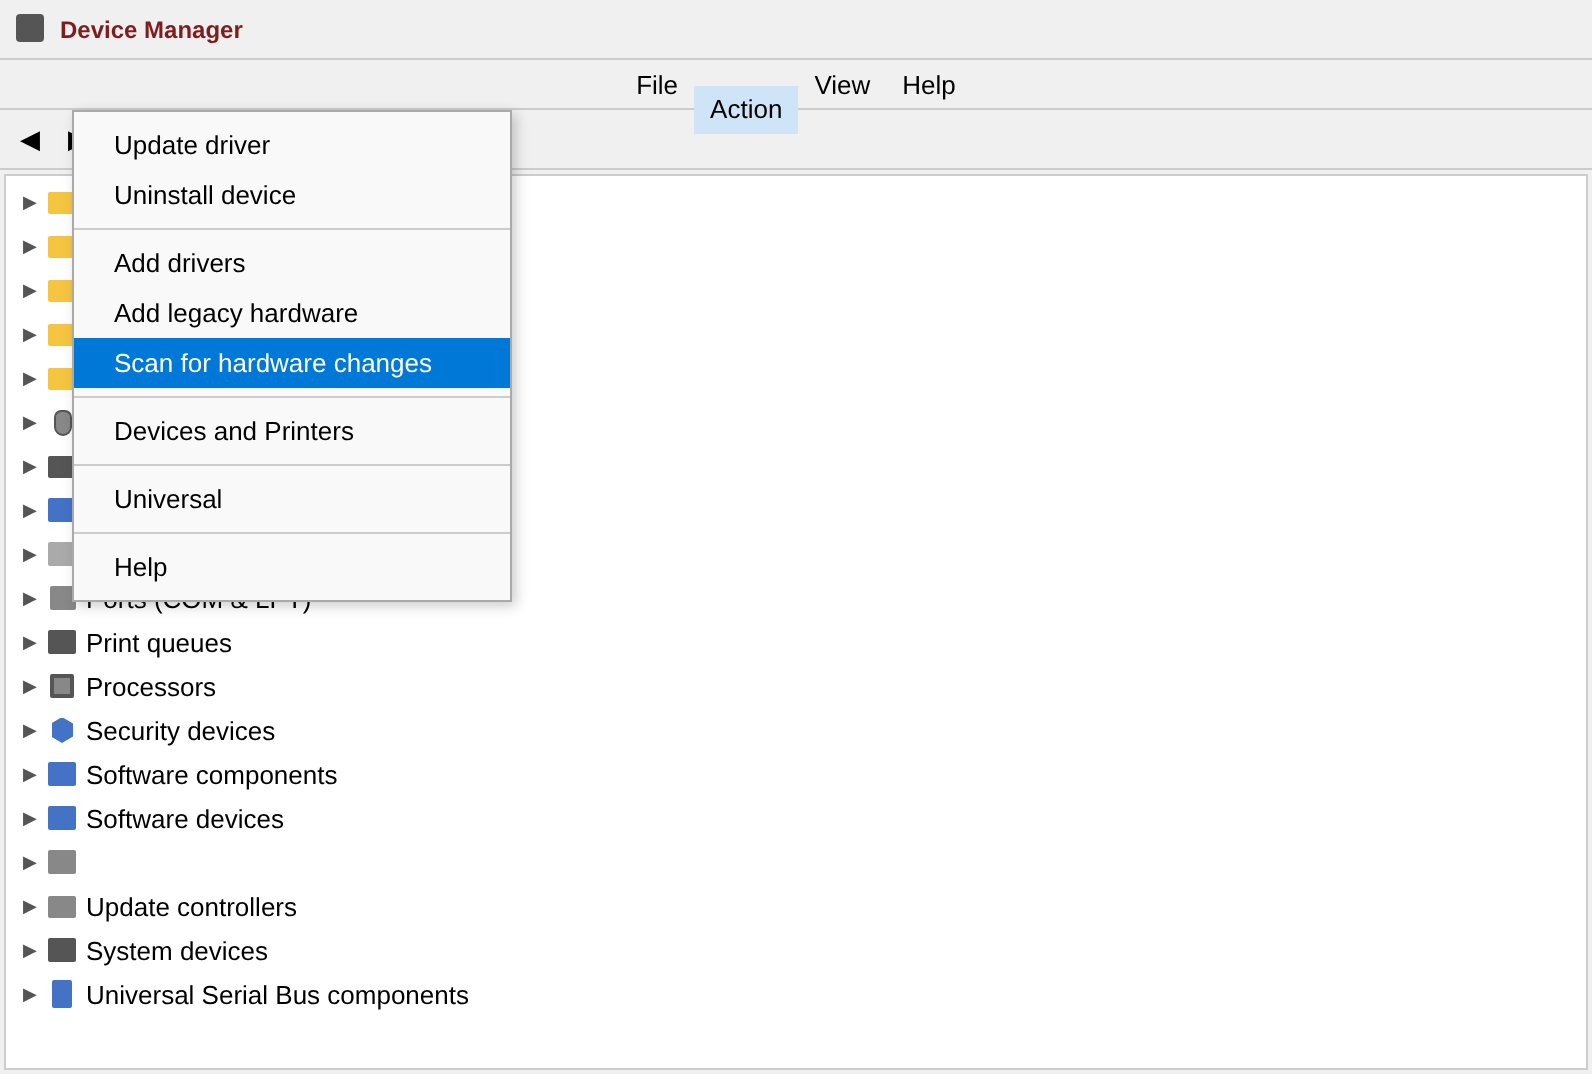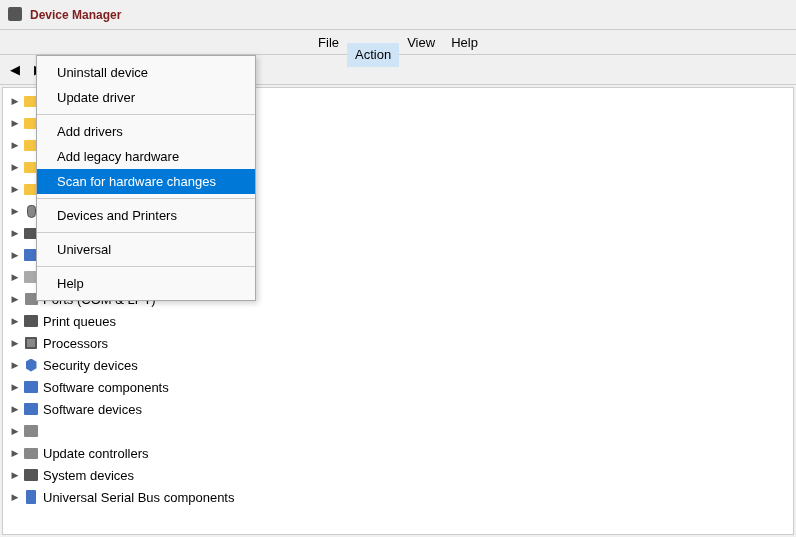--- a/index.html
+++ b/index.html
@@ -436,22 +436,22 @@
       <span class="device-icon">
           <div class="icon-usb"></div>
         </span>
       <span class="device-label">Universal Serial Bus components</span>
     </div>
 
   </div>
 </div>
 
 <div class="dropdown-menu">
+  <div class="dropdown-item">Update driver</div>
   <div class="dropdown-item">Uninstall device</div>
-  <div class="dropdown-item">Update driver</div>
   <div class="dropdown-separator"></div>
   <div class="dropdown-item">Add drivers</div>
   <div class="dropdown-item">Add legacy hardware</div>
   <div class="dropdown-item highlighted">Scan for hardware changes</div>
   <div class="dropdown-separator"></div>
   <div class="dropdown-item">Devices and Printers</div>
   <div class="dropdown-separator"></div>
   <div class="dropdown-item">Universal</div>
   <div class="dropdown-separator"></div>
   <div class="dropdown-item">Help</div>

